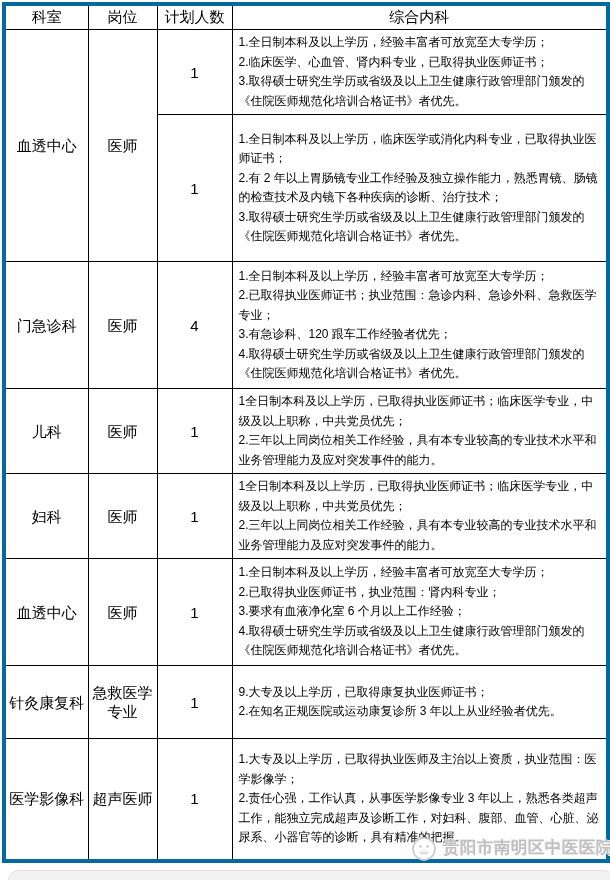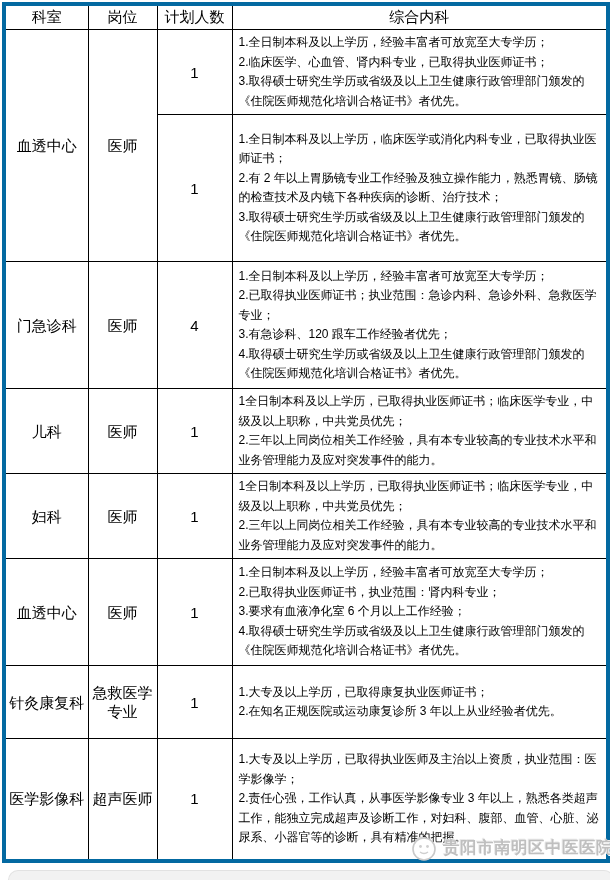--- a/index.html
+++ b/index.html
@@ -153,21 +153,21 @@
       <td class="c-count">1</td>
       <td class="c-req">1.全日制本科及以上学历，经验丰富者可放宽至大专学历；
 2.已取得执业医师证书，执业范围：肾内科专业；
 3.要求有血液净化室 6 个月以上工作经验；
 4.取得硕士研究生学历或省级及以上卫生健康行政管理部门颁发的《住院医师规范化培训合格证书》者优先。</td>
     </tr>
     <tr class="h73">
       <td class="c-dept">针灸康复科</td>
       <td class="c-pos">急救医学专业</td>
       <td class="c-count">1</td>
-      <td class="c-req">1.大专及以上学历，已取得康复执业医师证书；
+      <td class="c-req">9.大专及以上学历，已取得康复执业医师证书；
 2.在知名正规医院或运动康复诊所 3 年以上从业经验者优先。</td>
     </tr>
     <tr class="h122">
       <td class="c-dept">医学影像科</td>
       <td class="c-pos">超声医师</td>
       <td class="c-count">1</td>
       <td class="c-req">1.大专及以上学历，已取得执业医师及主治以上资质，执业范围：医学影像学；
 2.责任心强，工作认真，从事医学影像专业 3 年以上，熟悉各类超声工作，能独立完成超声及诊断工作，对妇科、腹部、血管、心脏、泌尿系、小器官等的诊断，具有精准的把握。</td>
     </tr>
   </tbody>

